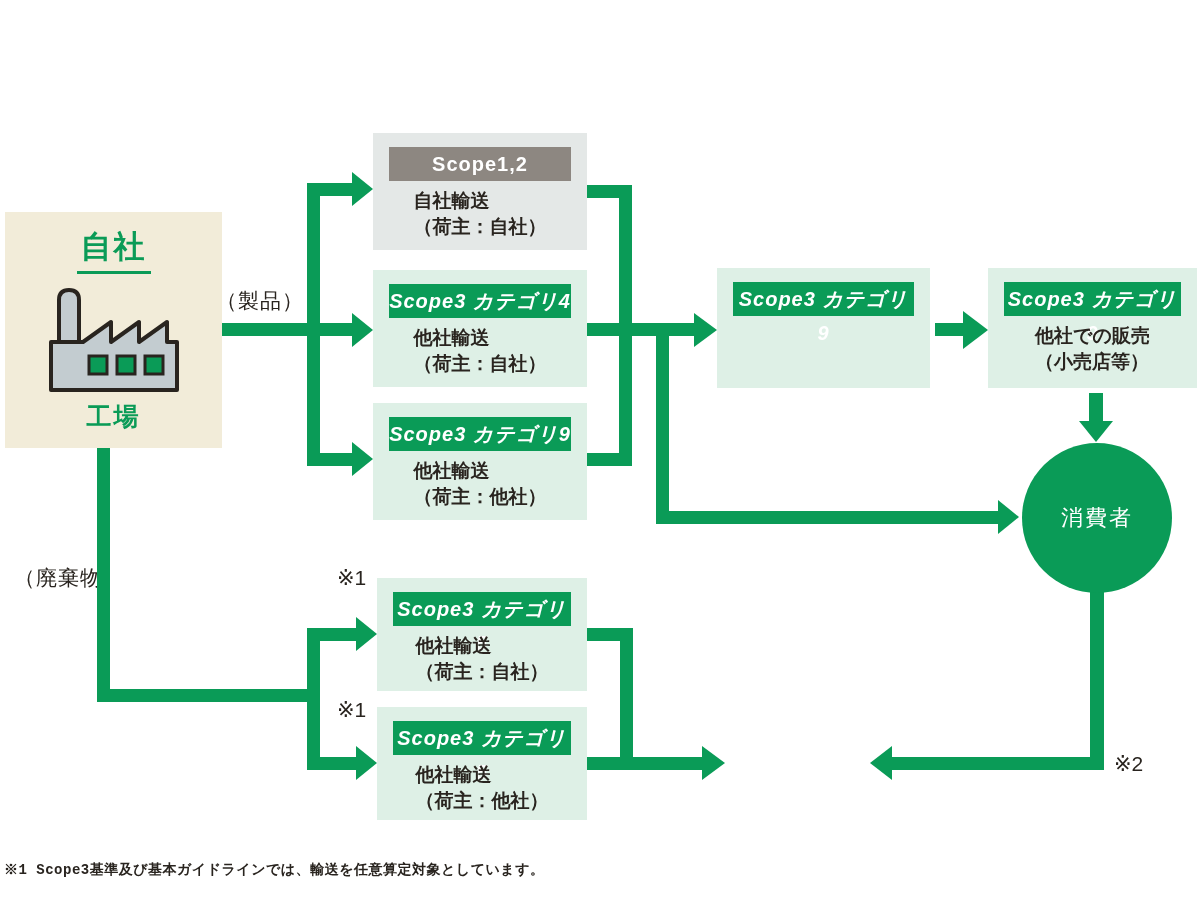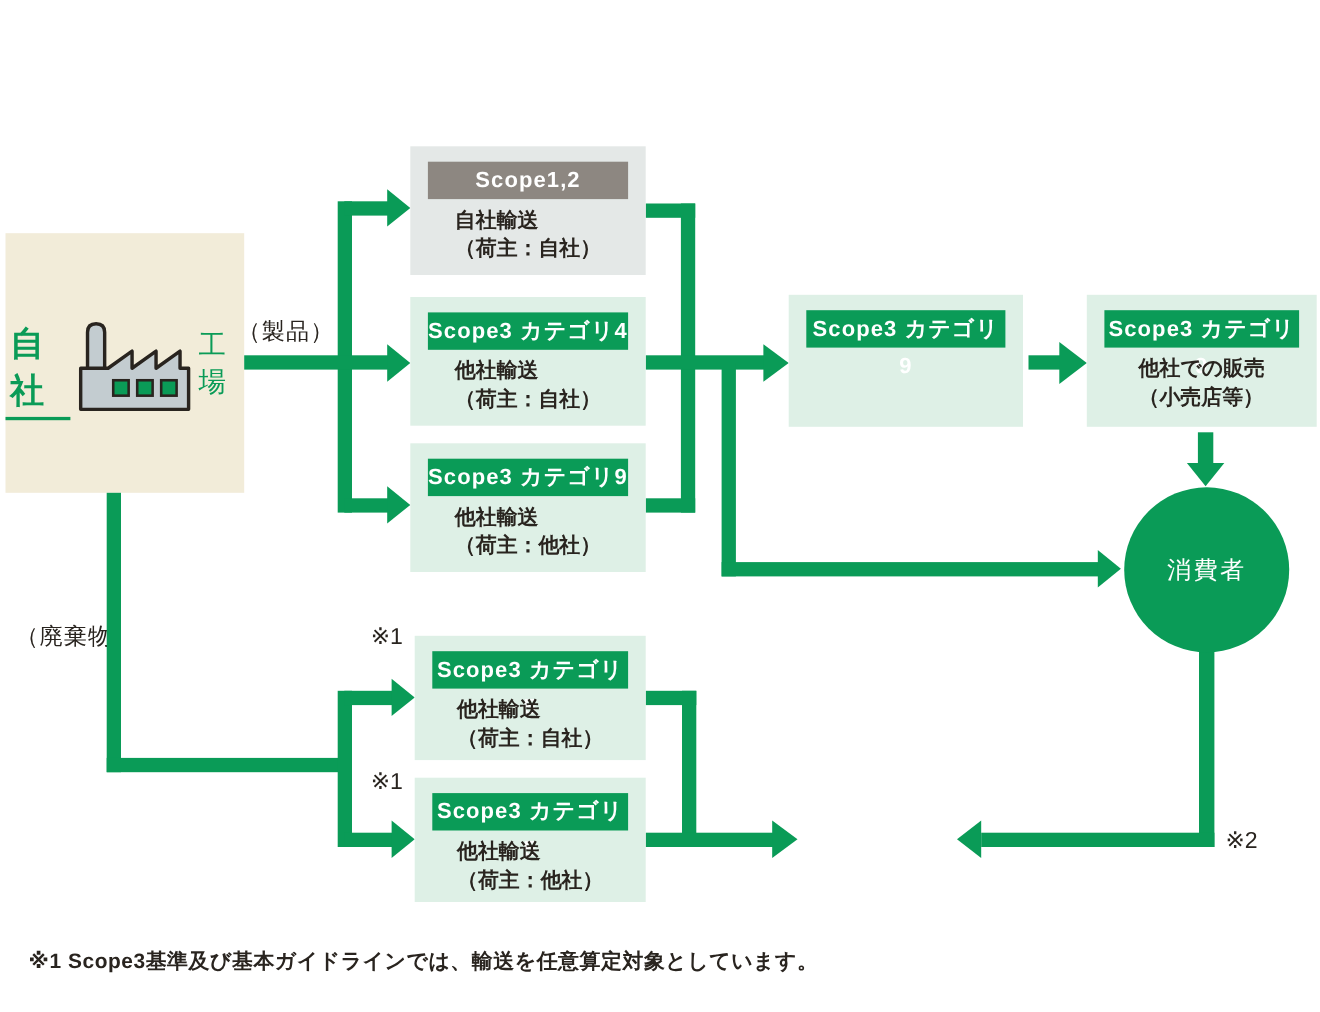--- a/index.html
+++ b/index.html
@@ -8,52 +8,52 @@
   }
   *{margin:0;padding:0;box-sizing:border-box;}
   body{font-family:"Liberation Sans","DejaVu Sans",sans-serif;background:#fff;}
   #canvas{position:relative;width:1200px;height:920px;background:#fff;overflow:hidden;}
 
   .titlebar{position:absolute;left:0;top:0;width:1200px;height:100px;
     background:var(--mint);display:flex;align-items:center;justify-content:center;}
   .titlebar h1{font-size:39px;font-weight:bold;color:var(--ink);letter-spacing:3px;}
 
   .srcbox{position:absolute;left:5px;top:212px;width:217px;height:236px;
-    background:var(--beige);display:flex;flex-direction:row;align-items:center;}
+    background:var(--beige);display:flex;flex-direction:column;align-items:center;}
   .srcbox .src-title{margin-top:14px;font-size:31px;font-weight:bold;color:var(--green);
     border-bottom:3px solid var(--green);padding:0 4px 3px 4px;letter-spacing:2px;}
   .srcbox svg{margin-top:8px;}
-  .srcbox .src-caption{font-size:25px;font-weight:normal;color:var(--green);letter-spacing:2px;}
+  .srcbox .src-caption{font-size:25px;font-weight:bold;color:var(--green);letter-spacing:2px;}
 
   .fbox{position:absolute;display:flex;flex-direction:column;align-items:center;}
   .fbox.green{background:var(--green-light);}
   .fbox.gray{background:var(--gray-light);}
   .fbox .hd{width:calc(100% - 32px);height:34px;margin-top:14px;line-height:34px;
     text-align:center;color:#fff;font-size:20px;font-weight:bold;letter-spacing:1px;}
-  .fbox.green .hd{background:var(--green);}
+  .fbox.green .hd{background:var(--green);font-style:italic;}
   .fbox.gray .hd{background:var(--gray-header);}
   .fbox .bd{margin-top:7px;text-align:left;font-size:19px;font-weight:bold;
     color:var(--ink);line-height:26px;}
 
   .circle{position:absolute;border-radius:50%;background:var(--green);
     display:flex;flex-direction:column;align-items:center;justify-content:center;}
   .circle span{color:#fff;font-size:22px;font-weight:normal;letter-spacing:2px;line-height:30px;}
 
   .hl{position:absolute;height:13px;background:var(--green);}
   .vl{position:absolute;width:13px;background:var(--green);}
   .ar{position:absolute;width:0;height:0;border-top:17px solid transparent;
     border-bottom:17px solid transparent;border-left:21px solid var(--green);}
   .al{position:absolute;width:0;height:0;border-top:17px solid transparent;
     border-bottom:17px solid transparent;border-right:22px solid var(--green);}
   .ad{position:absolute;width:0;height:0;border-left:17px solid transparent;
     border-right:17px solid transparent;border-top:21px solid var(--green);}
 
   .lbl{position:absolute;font-size:21px;color:var(--ink);letter-spacing:1px;}
   .note{position:absolute;font-size:21px;color:var(--ink);}
-  .footnote{position:absolute;left:26px;font-size:19px;font-weight:600;color:var(--ink);letter-spacing:0.5px;}
+  .footnote{position:absolute;left:4px;font-size:14px;font-weight:600;color:var(--ink);letter-spacing:0.5px;font-family:Liberation Mono, monospace;}
 </style>
 </head>
 <body>
 
 <div id="canvas">
 
 
   <div class="srcbox">
     <div class="src-title">自社</div>
     <svg width="152" height="118" viewBox="0 0 150 118">

